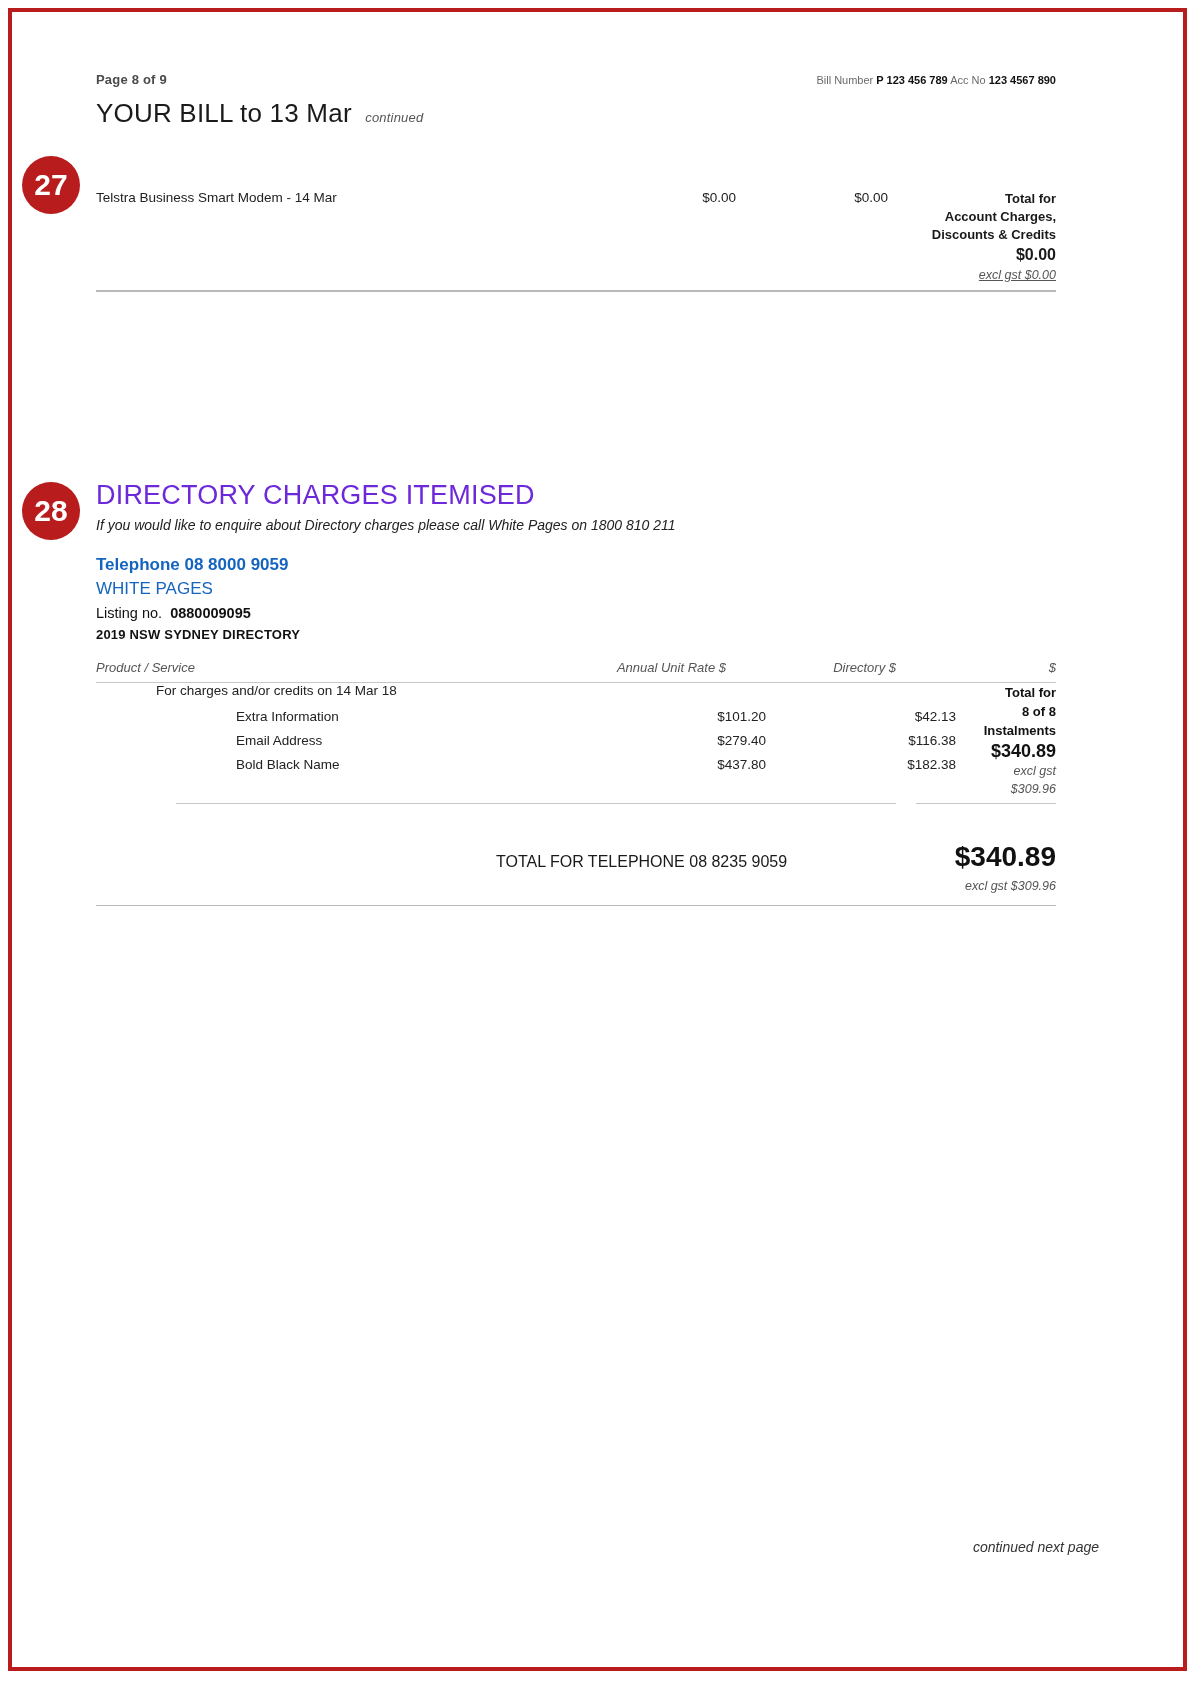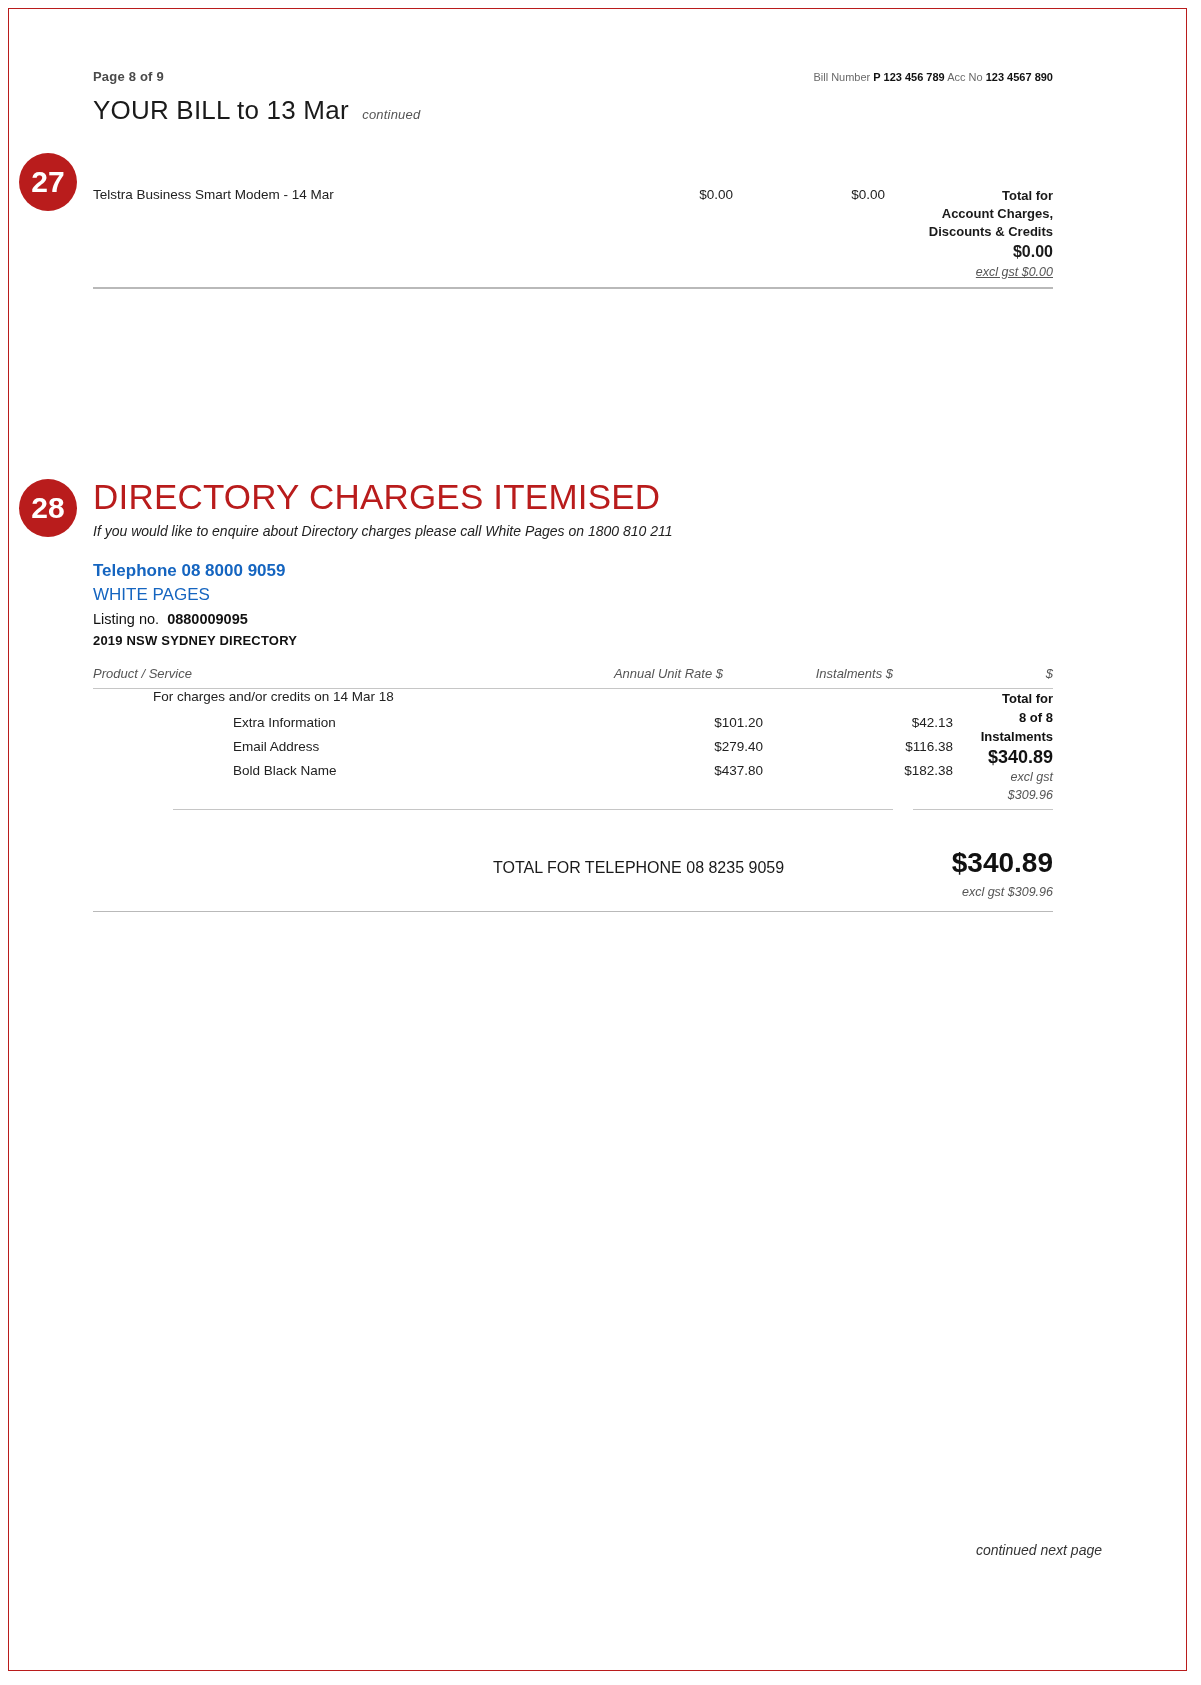--- a/index.html
+++ b/index.html
@@ -13,21 +13,21 @@
     height: 1685px;
     position: relative;
   }
   .page {
     position: absolute;
     left: 8px;
     top: 8px;
     width: 1179px;
     height: 1663px;
     background: #ffffff;
-    border: 1px solid #b91c1c;
+    border: 4px solid #b91c1c;
     box-sizing: border-box;
     overflow: hidden;
   }
   .inner {
     position: absolute;
     left: 84px;
     top: 0;
     width: 960px;
     height: 100%;
   }
@@ -191,22 +191,22 @@
   }
 
   
   .sec28 {
     position: absolute;
     top: 468px;
     left: 0;
     width: 960px;
   }
   .sec-title-black {
-    font-size: 35px;
-    color: #b91c1c;
+    font-size: 27px;
+    color: #6d28d9;
     letter-spacing: 0.2px;
   }
   .sec-sub {
     font-size: 14px;
     font-style: italic;
     color: #222;
     margin-top: 6px;
   }
   .tel-line {
     margin-top: 22px;
@@ -414,21 +414,21 @@
       <div class="wp-line">WHITE PAGES</div>
       <div class="listing">
         <span>Listing no.</span>
         &nbsp;<b>0880009095</b>
       </div>
       <div class="dirname">2019 NSW SYDNEY DIRECTORY</div>
 
       <div class="colhdr">
         <span class="c1">Product / Service</span>
         <span class="c2">Annual Unit Rate $</span>
-        <span class="c3">Instalments $</span>
+        <span class="c3">Directory $</span>
         <span class="c4">$</span>
       </div>
       <div class="colhdr-rule"></div>
 
       <div class="items">
         <div class="item-head">For charges and/or credits on 14 Mar 18</div>
 
         <div class="item-row" style="top:26px;">
           <span class="nm">Extra Information</span>
           <span class="ur">$101.20</span>

